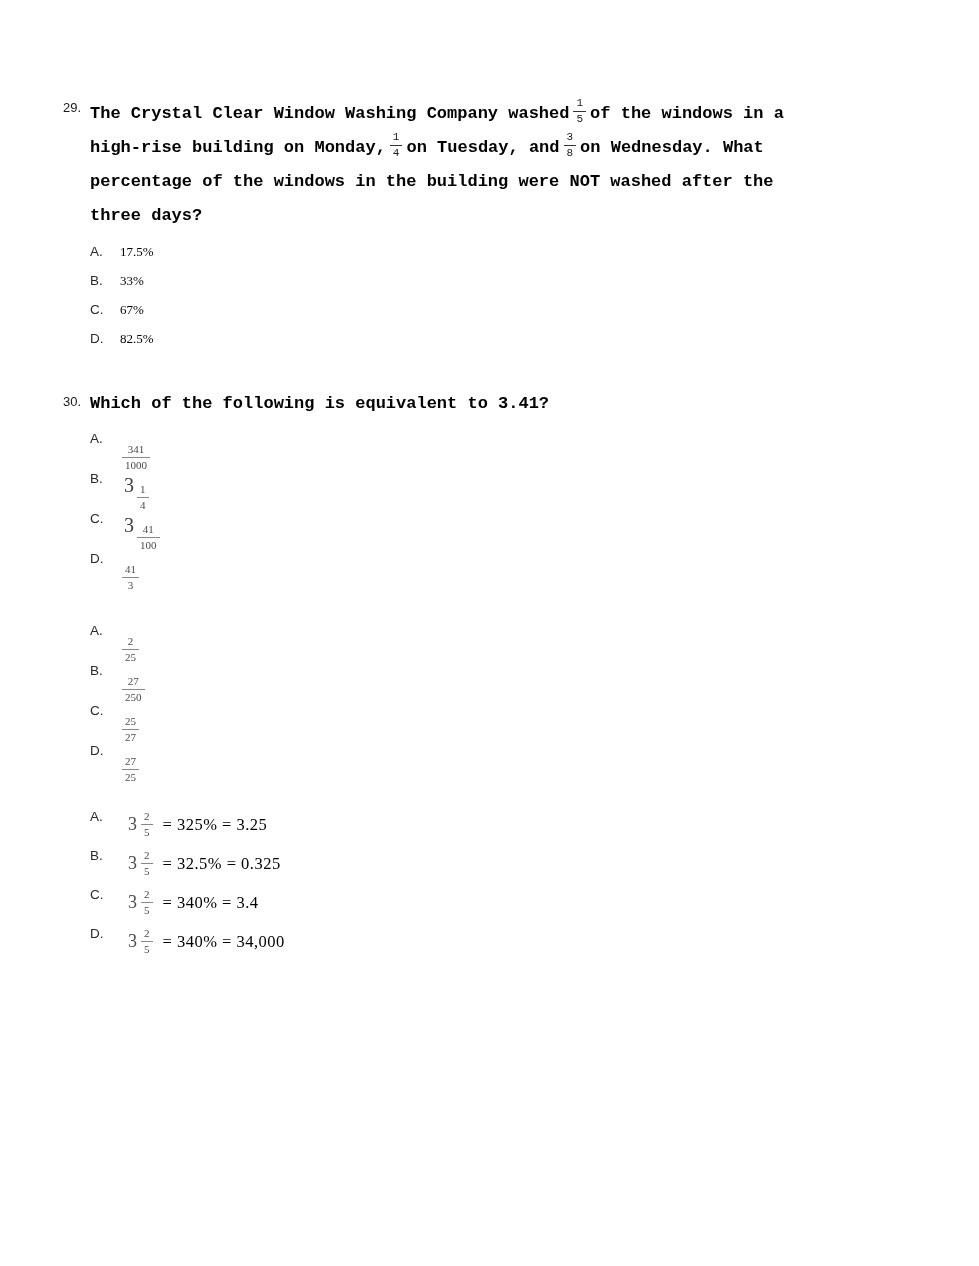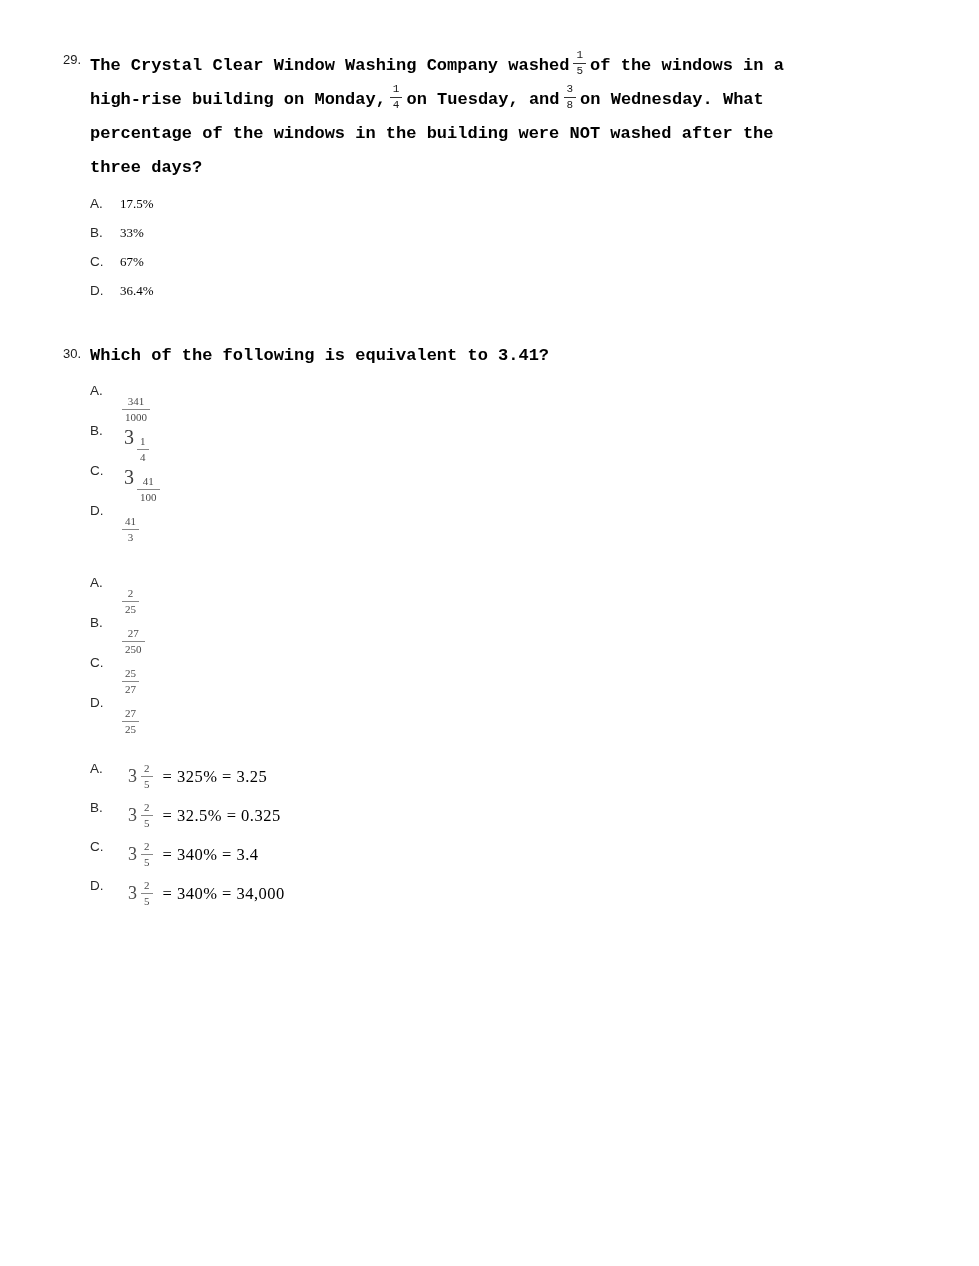--- a/index.html
+++ b/index.html
@@ -3,20 +3,21 @@
 <meta charset="utf-8">
 <style>
   * { margin:0; padding:0; box-sizing:border-box; }
   html,body { background:#fff; }
   .page {
     position:relative;
     width:979px; height:1089px;
     background:#ffffff;
     font-family:"Liberation Serif", serif;
     overflow:hidden;
+    margin-top:48px;
   }
   .content { padding:49px 40px 0 63px; }
 
   
   .question { margin-bottom:38px; }
   .q-head { display:flex; align-items:flex-start; }
   .q-num {
     flex:0 0 27px; width:27px;
     font-family:"Liberation Sans", sans-serif;
     font-size:13px; color:#1a1a1a;
@@ -131,21 +132,21 @@
         <div class="option">
           <span class="opt-letter">B.</span>
           <span class="opt-value">33%</span>
         </div>
         <div class="option">
           <span class="opt-letter">C.</span>
           <span class="opt-value">67%</span>
         </div>
         <div class="option">
           <span class="opt-letter">D.</span>
-          <span class="opt-value">36.4%</span>
+          <span class="opt-value">82.5%</span>
         </div>
       </div>
     </section>
 
     <section class="question" style="margin-bottom:32px;">
       <div class="q-head">
         <span class="q-num">30.</span>
         <p class="q-prompt single"><span>Which of the following is equivalent to 3.41?</span></p>
       </div>
       <div class="options opts-frac">

